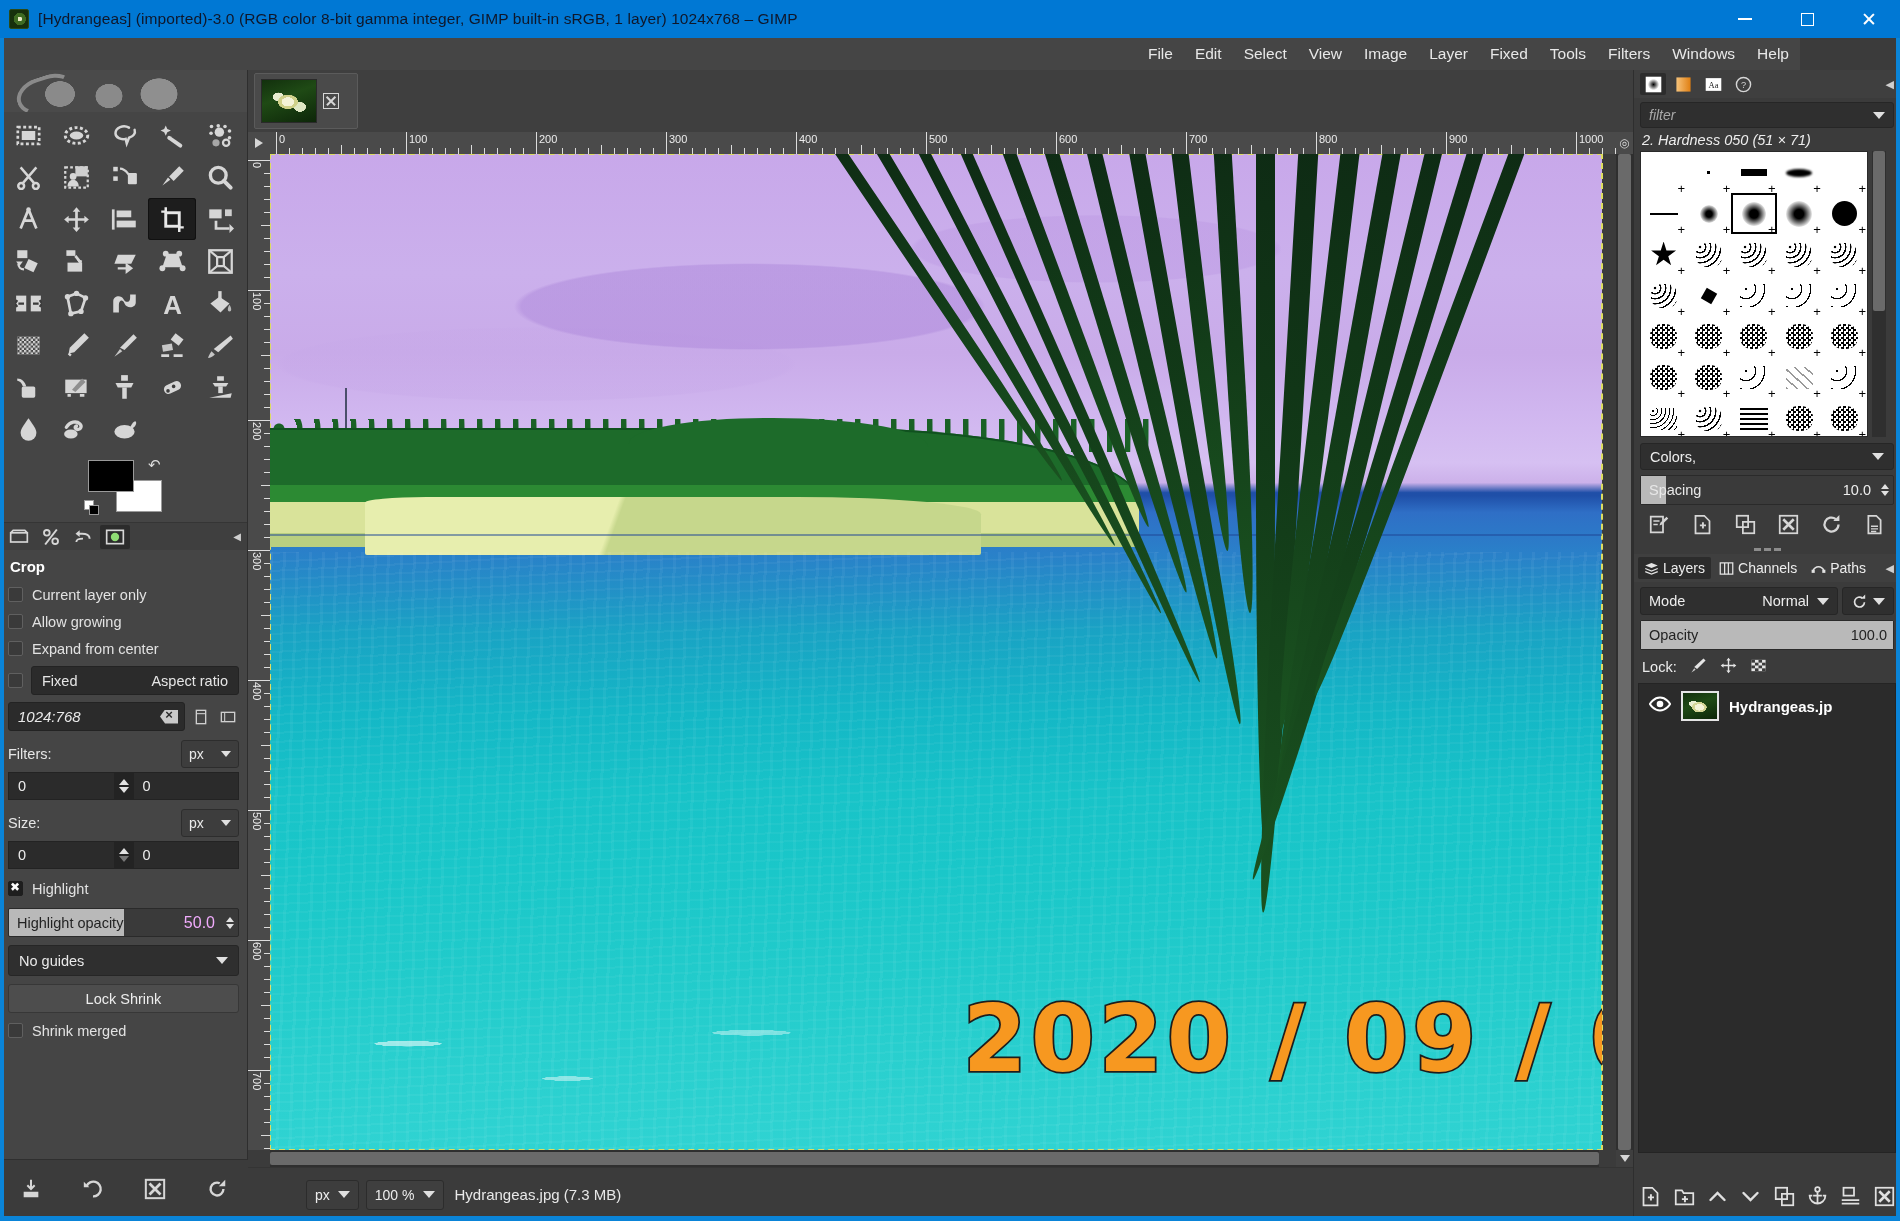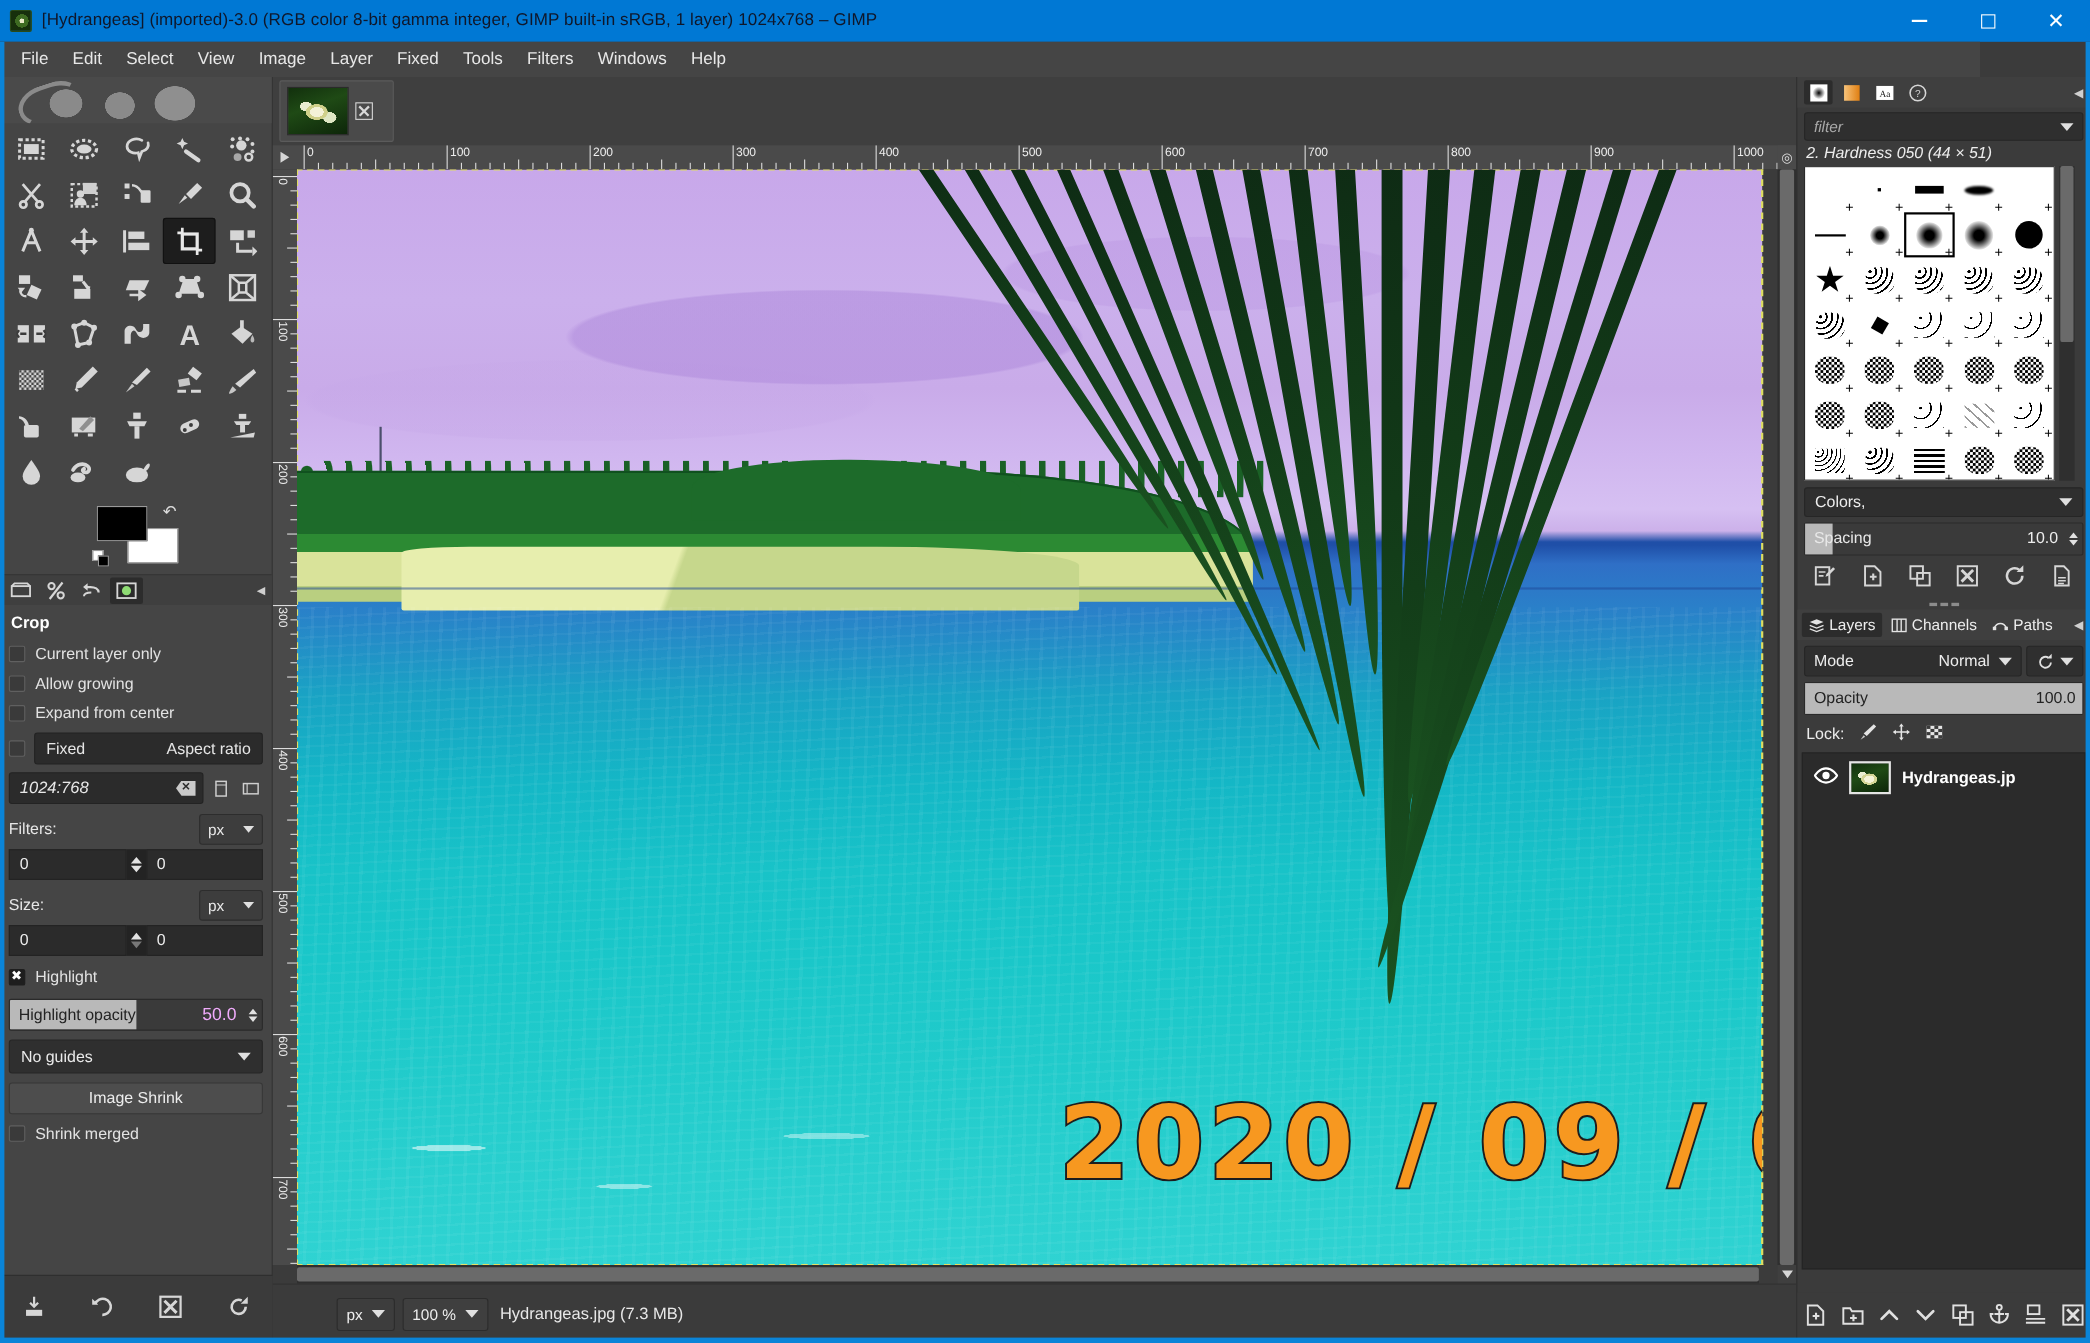--- a/index.html
+++ b/index.html
@@ -28,21 +28,21 @@
     width: 62px; height: 38px; display: flex; align-items: center; justify-content: center;
     color: #fff;
   }
   .wb-min { width: 14px; height: 1.6px; background: #fff; }
   .wb-max { width: 13px; height: 13px; border: 1.6px solid #fff; }
   .wb-close { font-size: 19px; line-height: 1; font-weight: 300; }
 
   
   .menubar {
     position: absolute; left: 0; top: 38px; width: 1800px; height: 32px;
-    background: #454545; display: flex; align-items: center; padding-left: 8px;
+    background: #454545; display: flex; align-items: center; padding-left: 8px; justify-content: flex-end;
   }
   .menu-item {
     color: #e8e8e8; font-size: 15.5px; padding: 4px 11px; border-radius: 2px; white-space: nowrap;
   }
 
   
   .leftcol {
     position: absolute; left: 0; top: 70px; width: 248px; height: 1089px;
     background: #454545; border-right: 1px solid #2e2e2e;
   }
@@ -847,21 +847,21 @@
             <i class="up"></i>
             <i class="dn"></i>
           </span>
       </div>
 
       <div class="wide-combo">
         <span>No guides</span>
         <span class="caret"></span>
       </div>
 
-      <div class="btn-wide">Image Shrink</div>
+      <div class="btn-wide">Lock Shrink</div>
 
       <div class="chkrow" style="margin-top:4px">
         <div class="chk"></div>
         <div class="lbl">Shrink merged</div>
       </div>
     </div>
   </div>
 
   <div class="left-bottom">
     <div><svg viewBox="0 0 24 24">
@@ -1191,21 +1191,21 @@
           </svg>
         </div>
       <div class="dock-menu">◀</div>
     </div>
 
     <div class="filterbar">
       <span>filter</span>
       <span class="caret"></span>
     </div>
 
-    <div class="brush-name">2. Hardness 050 (44 × 51)</div>
+    <div class="brush-name">2. Hardness 050 (51 × 71)</div>
 
     <div class="brushgrid-wrap">
       <div class="brushgrid" id="brushgrid">
           <div class="bcell">
             <div></div>
           </div>
           <div class="bcell">
             <div style="width: 3px; height: 3px; background: rgb(0, 0, 0);"></div>
           </div>
           <div class="bcell">

